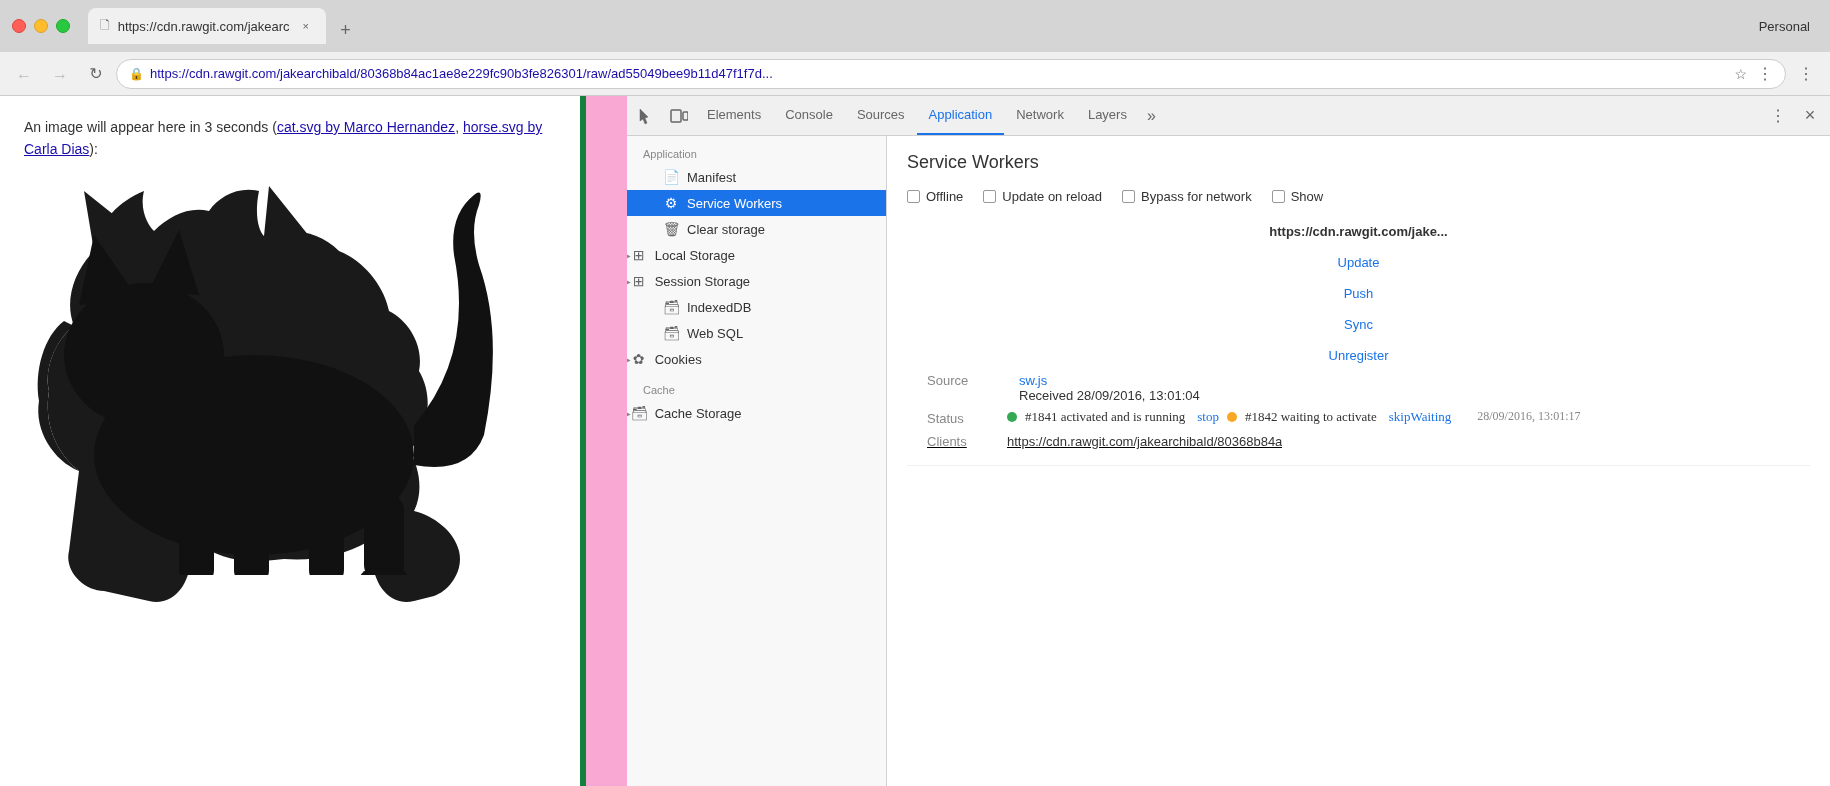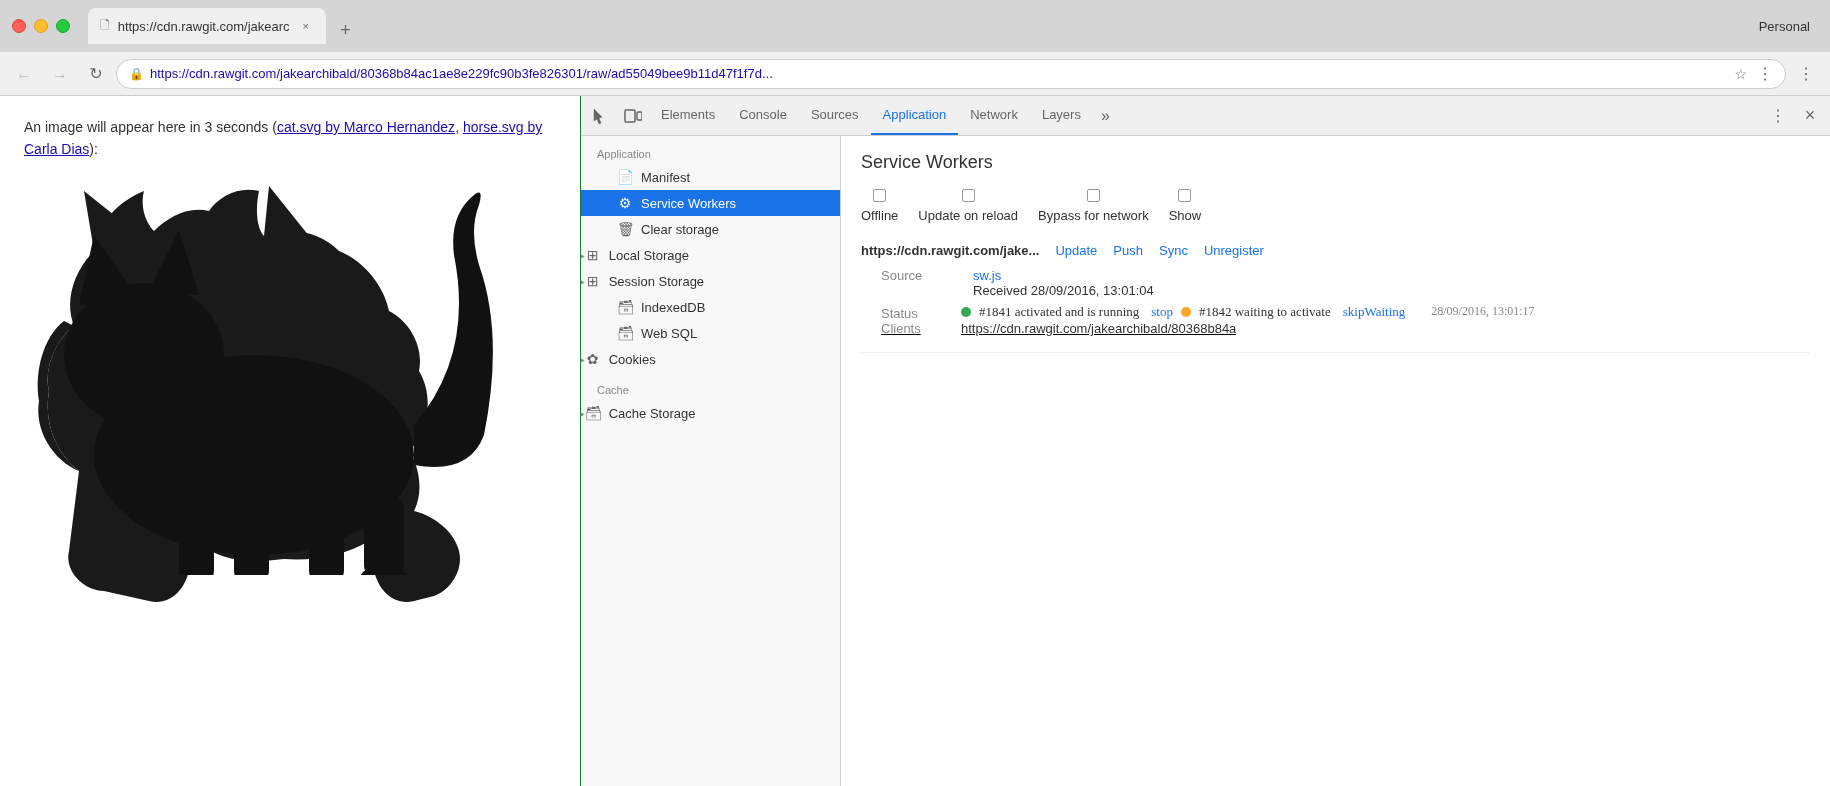--- a/index.html
+++ b/index.html
@@ -39,21 +39,21 @@
 
     
     .page-area { width: 580px; background: white; flex-shrink: 0; padding: 20px 24px; overflow-y: auto; }
     .page-text { font-size: 14px; line-height: 1.6; color: #333; }
     .page-text a { color: #1a0dab; text-decoration: underline; }
 
     
     .cat-container { margin-top: 10px; }
 
     
-    .devtools { flex: 1; background: #701a75; border-left: 1px solid #15803d; display: flex; flex-direction: column; overflow: hidden; }
+    .devtools { flex: 1; background: #f9a8d4; border-left: 6px solid #15803d; display: flex; flex-direction: column; overflow: hidden; padding-left: 41px; }
 
     
     .devtools-toolbar { background: #f0f0f0; height: 40px; display: flex; align-items: center; border-bottom: 1px solid #d0d0d0; padding: 0 4px; }
     .devtools-icon-btn { width: 32px; height: 32px; display: flex; align-items: center; justify-content: center; border-radius: 3px; cursor: pointer; color: #666; font-size: 16px; border: none; background: transparent; }
     .devtools-tabs { display: flex; align-items: stretch; height: 100%; flex: 1; overflow: hidden; }
     .devtools-tab { padding: 0 12px; display: flex; align-items: center; font-size: 13px; color: #666; cursor: pointer; border-bottom: 2px solid transparent; white-space: nowrap; }
     .devtools-tab.active { color: #1a73e8; border-bottom: 2px solid #1a73e8; font-weight: 500; }
     .devtools-tab-more { padding: 0 8px; display: flex; align-items: center; color: #666; cursor: pointer; font-size: 16px; }
     .devtools-right-btns { display: flex; align-items: center; margin-left: auto; }
     .devtools-close { width: 32px; height: 32px; display: flex; align-items: center; justify-content: center; color: #666; cursor: pointer; font-size: 18px; }
@@ -72,35 +72,35 @@
     .sidebar-item-arrow { font-size: 10px; color: #888; margin-right: -8px; margin-left: -16px; }
     .sidebar-item.with-arrow { padding-left: 12px; }
     .sidebar-item.indented { padding-left: 36px; }
 
     
     .devtools-main { flex: 1; background: white; overflow-y: auto; padding: 16px 20px; }
     .panel-title { font-size: 18px; font-weight: 400; color: #333; margin-bottom: 16px; }
 
     
     .checkboxes-row { display: flex; align-items: center; gap: 20px; margin-bottom: 20px; flex-wrap: wrap; }
-    .checkbox-item { display: flex; align-items: center; gap: 6px; font-size: 13px; color: #333; cursor: pointer; flex-direction: column; }
+    .checkbox-item { display: flex; align-items: center; gap: 6px; font-size: 13px; color: #333; cursor: pointer; }
     .checkbox-box { width: 13px; height: 13px; border: 1px solid #999; border-radius: 2px; background: white; flex-shrink: 0; }
 
     
     .sw-entry { margin-bottom: 16px; padding-bottom: 16px; border-bottom: 1px solid #f0f0f0; }
-    .sw-url-row { display: flex; align-items: center; gap: 16px; margin-bottom: 10px; }
+    .sw-url-row { display: flex; align-items: center; gap: 16px; margin-bottom: 10px; flex-direction: column; }
     .sw-url { font-size: 13px; font-weight: 600; color: #333; }
     .sw-action-link { font-size: 13px; color: #1a73e8; cursor: pointer; text-decoration: none; }
 
     .sw-detail-row { display: flex; gap: 12px; margin-bottom: 6px; padding-left: 20px; }
     .sw-detail-label { font-size: 13px; color: #888; width: 80px; flex-shrink: 0; }
     .sw-detail-value { font-size: 13px; color: #333; }
     .sw-detail-value a { color: #1a73e8; text-decoration: none; cursor: pointer; }
 
-    .status-row { display: flex; align-items: flex-start; gap: 0; margin-bottom: 0; padding-left: 20px; }
+    .status-row { display: flex; align-items: flex-start; gap: 0; margin-bottom: 8px; padding-left: 20px; }
     .status-label { font-size: 13px; color: #888; width: 80px; flex-shrink: 0; margin-top: 2px; }
     .status-entries { display: flex; flex-direction: row; gap: 8px; font-family: Liberation Serif, serif; }
     .status-entry { display: flex; align-items: center; gap: 8px; font-size: 13px; }
     .status-dot { width: 10px; height: 10px; border-radius: 50%; flex-shrink: 0; }
     .status-dot.green { background: #34a853; }
     .status-dot.orange { background: #f9a825; }
     .status-text { color: #333; }
     .status-link { color: #1a73e8; text-decoration: none; cursor: pointer; margin-left: 4px; }
     .status-sub { font-size: 12px; color: #888; padding-left: 18px; }
 

